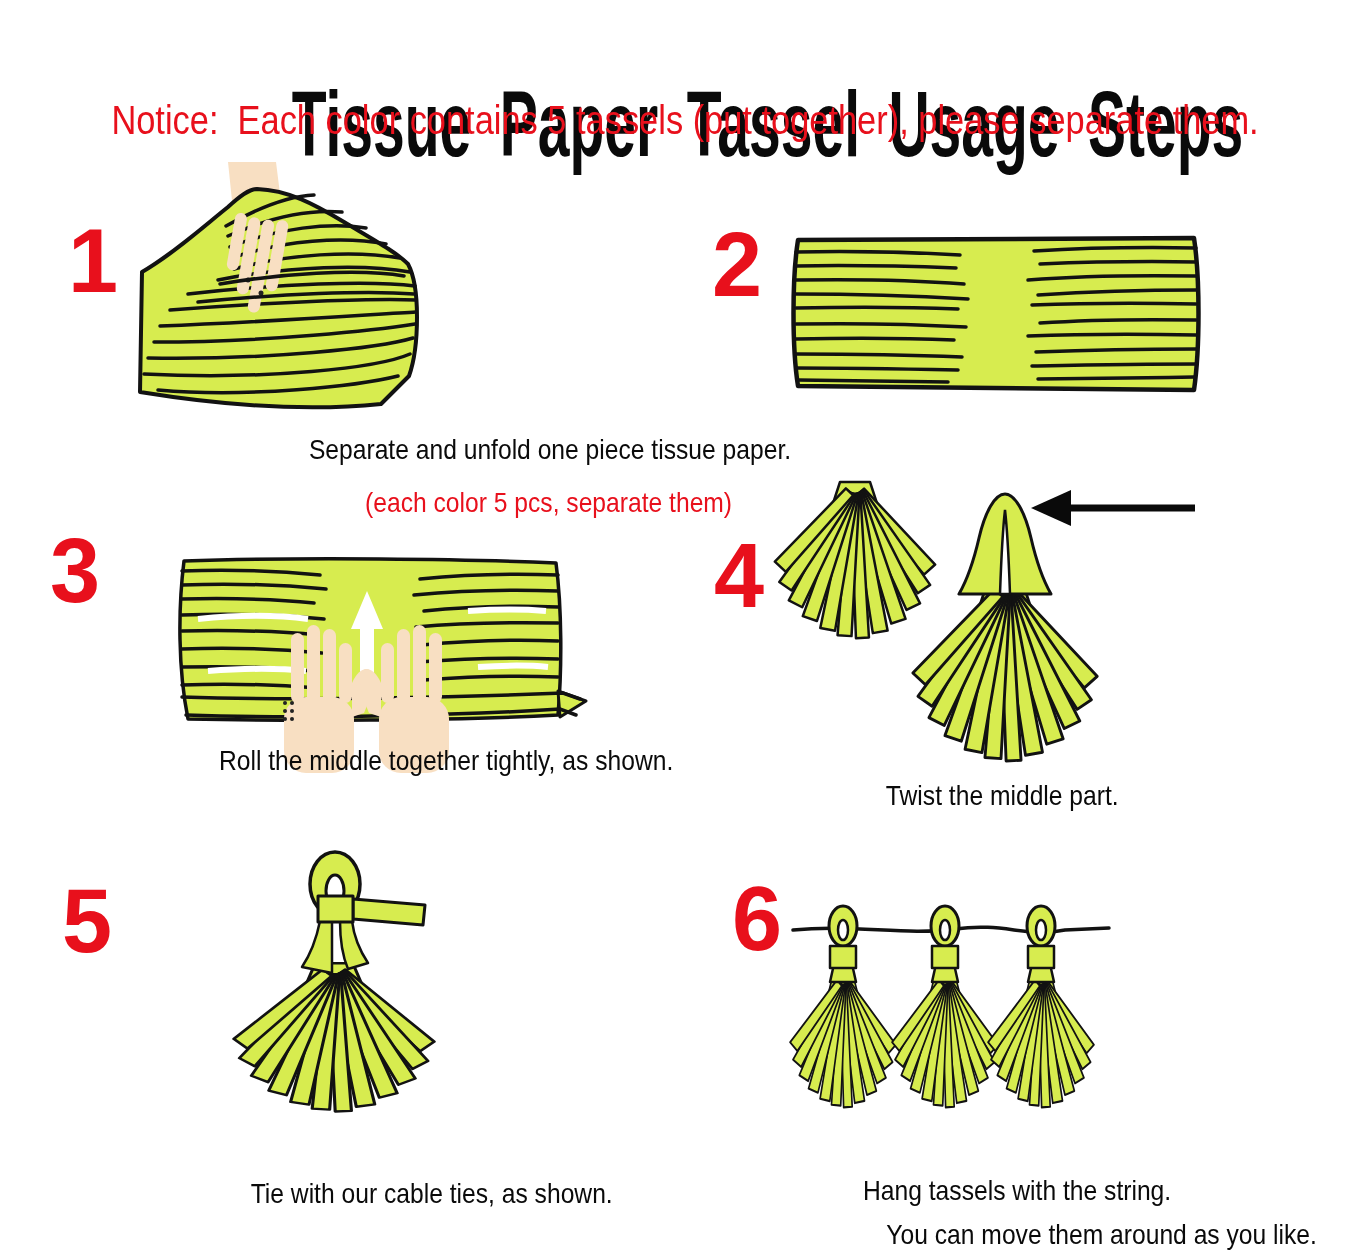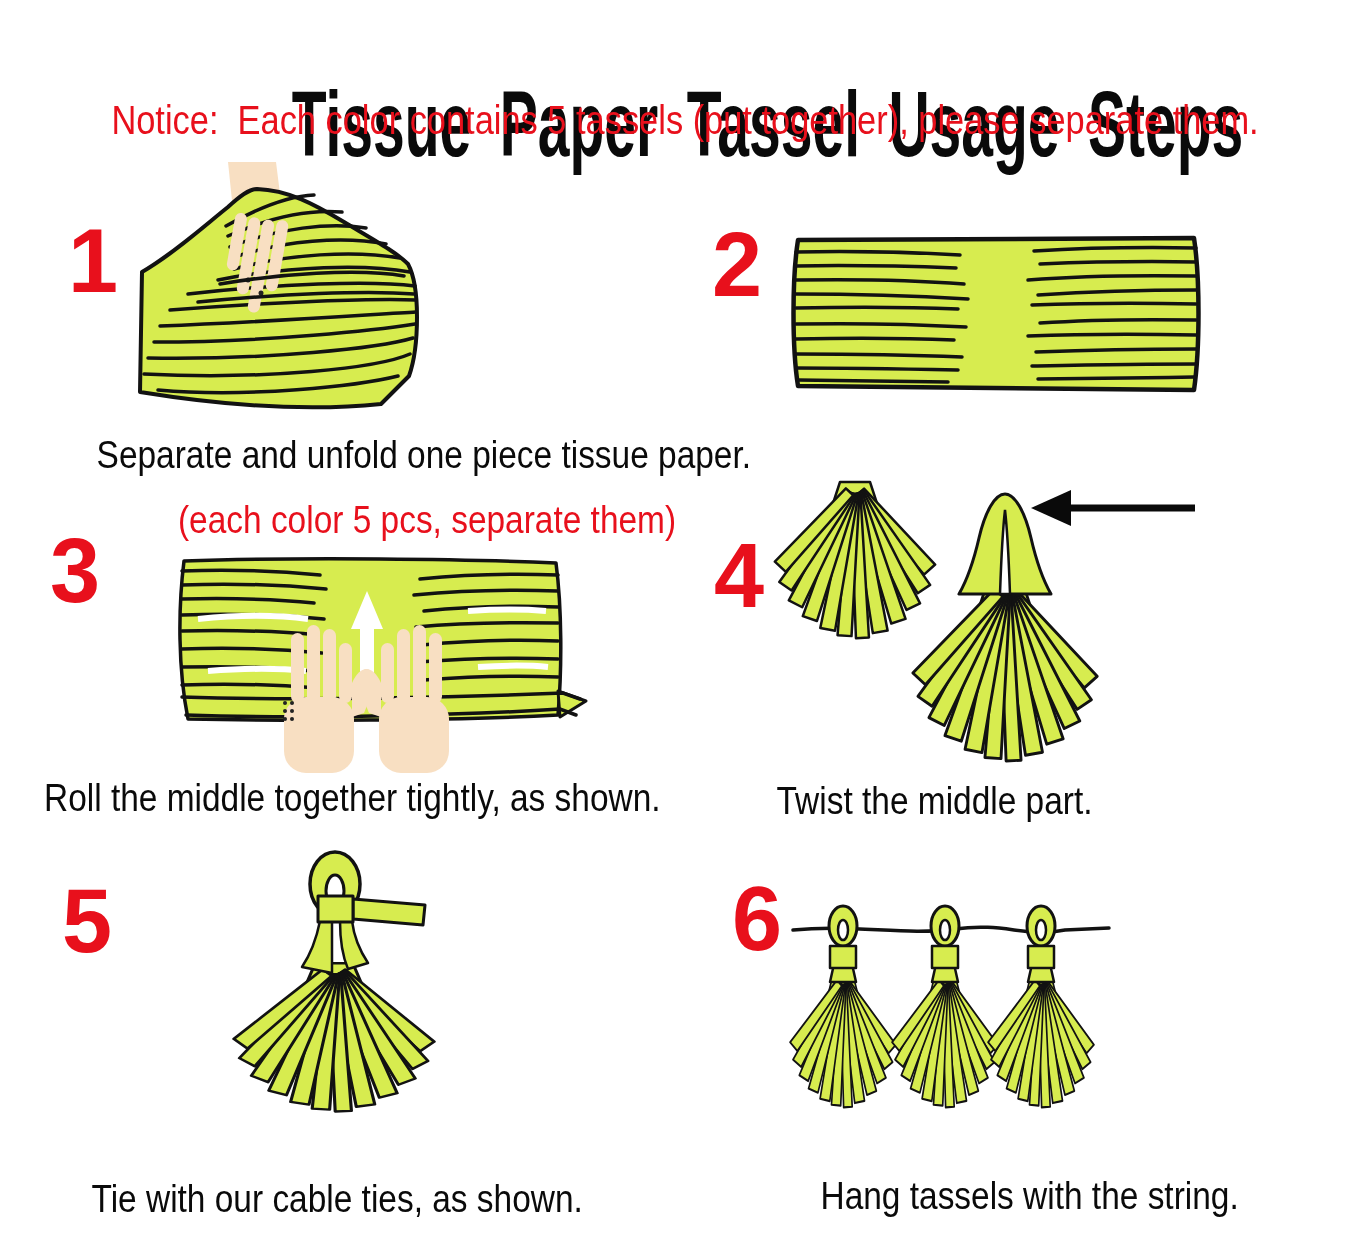--- a/index.html
+++ b/index.html
@@ -5,21 +5,21 @@
   html,body{margin:0;padding:0;background:#fff;}
   .page{position:relative;width:1371px;height:1254px;background:var(--background,#fff);
         font-family:"Liberation Sans",sans-serif;overflow:hidden;margin-top:16px;}
   .title{position:absolute;top:0px;left:0;width:100%;text-align:center;font-size:92px;
          font-weight:bold;color:#0a0a0a;line-height:1.0;white-space:nowrap;}
   .title>span{display:inline-block;transform:scaleX(0.62);transform-origin:center;word-spacing:0.22em;}
   .notice{position:absolute;top:82px;left:0;width:100%;text-align:center;font-size:40px;
           font-weight:normal;color:var(--accent-red,#e8101c);white-space:nowrap;}
   .notice>span{display:inline-block;transform:scaleX(0.86);transform-origin:center;white-space:pre;}
   .step-num{position:absolute;font-size:90px;font-weight:bold;color:var(--accent-red,#e8101c);line-height:1;}
-  .caption{position:absolute;font-size:38px;color:#0a0a0a;text-align:center;line-height:1.1;white-space:nowrap;}
+  .caption{position:absolute;font-size:28px;color:#0a0a0a;text-align:right;line-height:1.1;white-space:nowrap;}
   .caption>span{display:inline-block;transform:scaleX(0.88);transform-origin:center;}
   .caption.red{color:var(--accent-red,#e8101c);}
   svg{position:absolute;overflow:visible;}
   .gr{fill:var(--tissue-green,#d7ec4f);stroke:var(--outline-black,#111);stroke-width:2.5;stroke-linejoin:round;}
   .ln{fill:none;stroke:var(--outline-black,#111);stroke-width:3.5;stroke-linecap:round;}
   .wh{fill:#fff;}
   .skin{fill:var(--skin,#f8dfc2);}
 </style>
 </head>
 <body>
@@ -249,19 +249,20 @@
     <g>
       <use href="#skirt" transform="translate(276,76) scale(0.66,0.85)"></use>
       <path class="gr" d="M267,62 L285,62 L289,80 L263,80 Z"></path>
       <ellipse class="gr" style="stroke-width:3" cx="276" cy="24" rx="14" ry="20"></ellipse>
       <ellipse cx="276" cy="28" rx="5" ry="10" fill="#fff" stroke="var(--outline-black,#111)" stroke-width="2.5"></ellipse>
       <rect class="gr" style="stroke-width:2.5" x="263" y="44" width="26" height="22"></rect>
     </g>
   </svg>
 
   <div class="caption" style="left:24px;top:419px;width:800px"><span>Separate and unfold one piece tissue paper.</span></div>
-  <div class="caption red" style="left:97px;top:484px;width:660px"><span>(each color 5 pcs, separate them)</span></div>
-  <div class="caption" style="left:0px;top:762px;width:704px"><span>Roll the middle together tightly, as shown.</span></div>
+  <div class="caption red" style="left:97px;top:472px;width:660px"><span>(each color 5 pcs, separate them)</span></div>
+  <div class="caption" style="left:0px;top:730px;width:704px"><span>Roll the middle together tightly, as shown.</span></div>
   <div class="caption" style="left:735px;top:765px;width:400px"><span>Twist the middle part.</span></div>
   <div class="caption" style="left:792px;top:1160px;width:400px"><span>Hang tassels with the string.</span></div>
   <div class="caption" style="left:37px;top:1163px;width:600px"><span>Tie with our cable ties, as shown.</span></div>
+  <div class="caption" style="left:666px;top:1204px;width:680px"><span>You can move them around as you like.</span></div>
 
 </div>
 
 </body></html>

